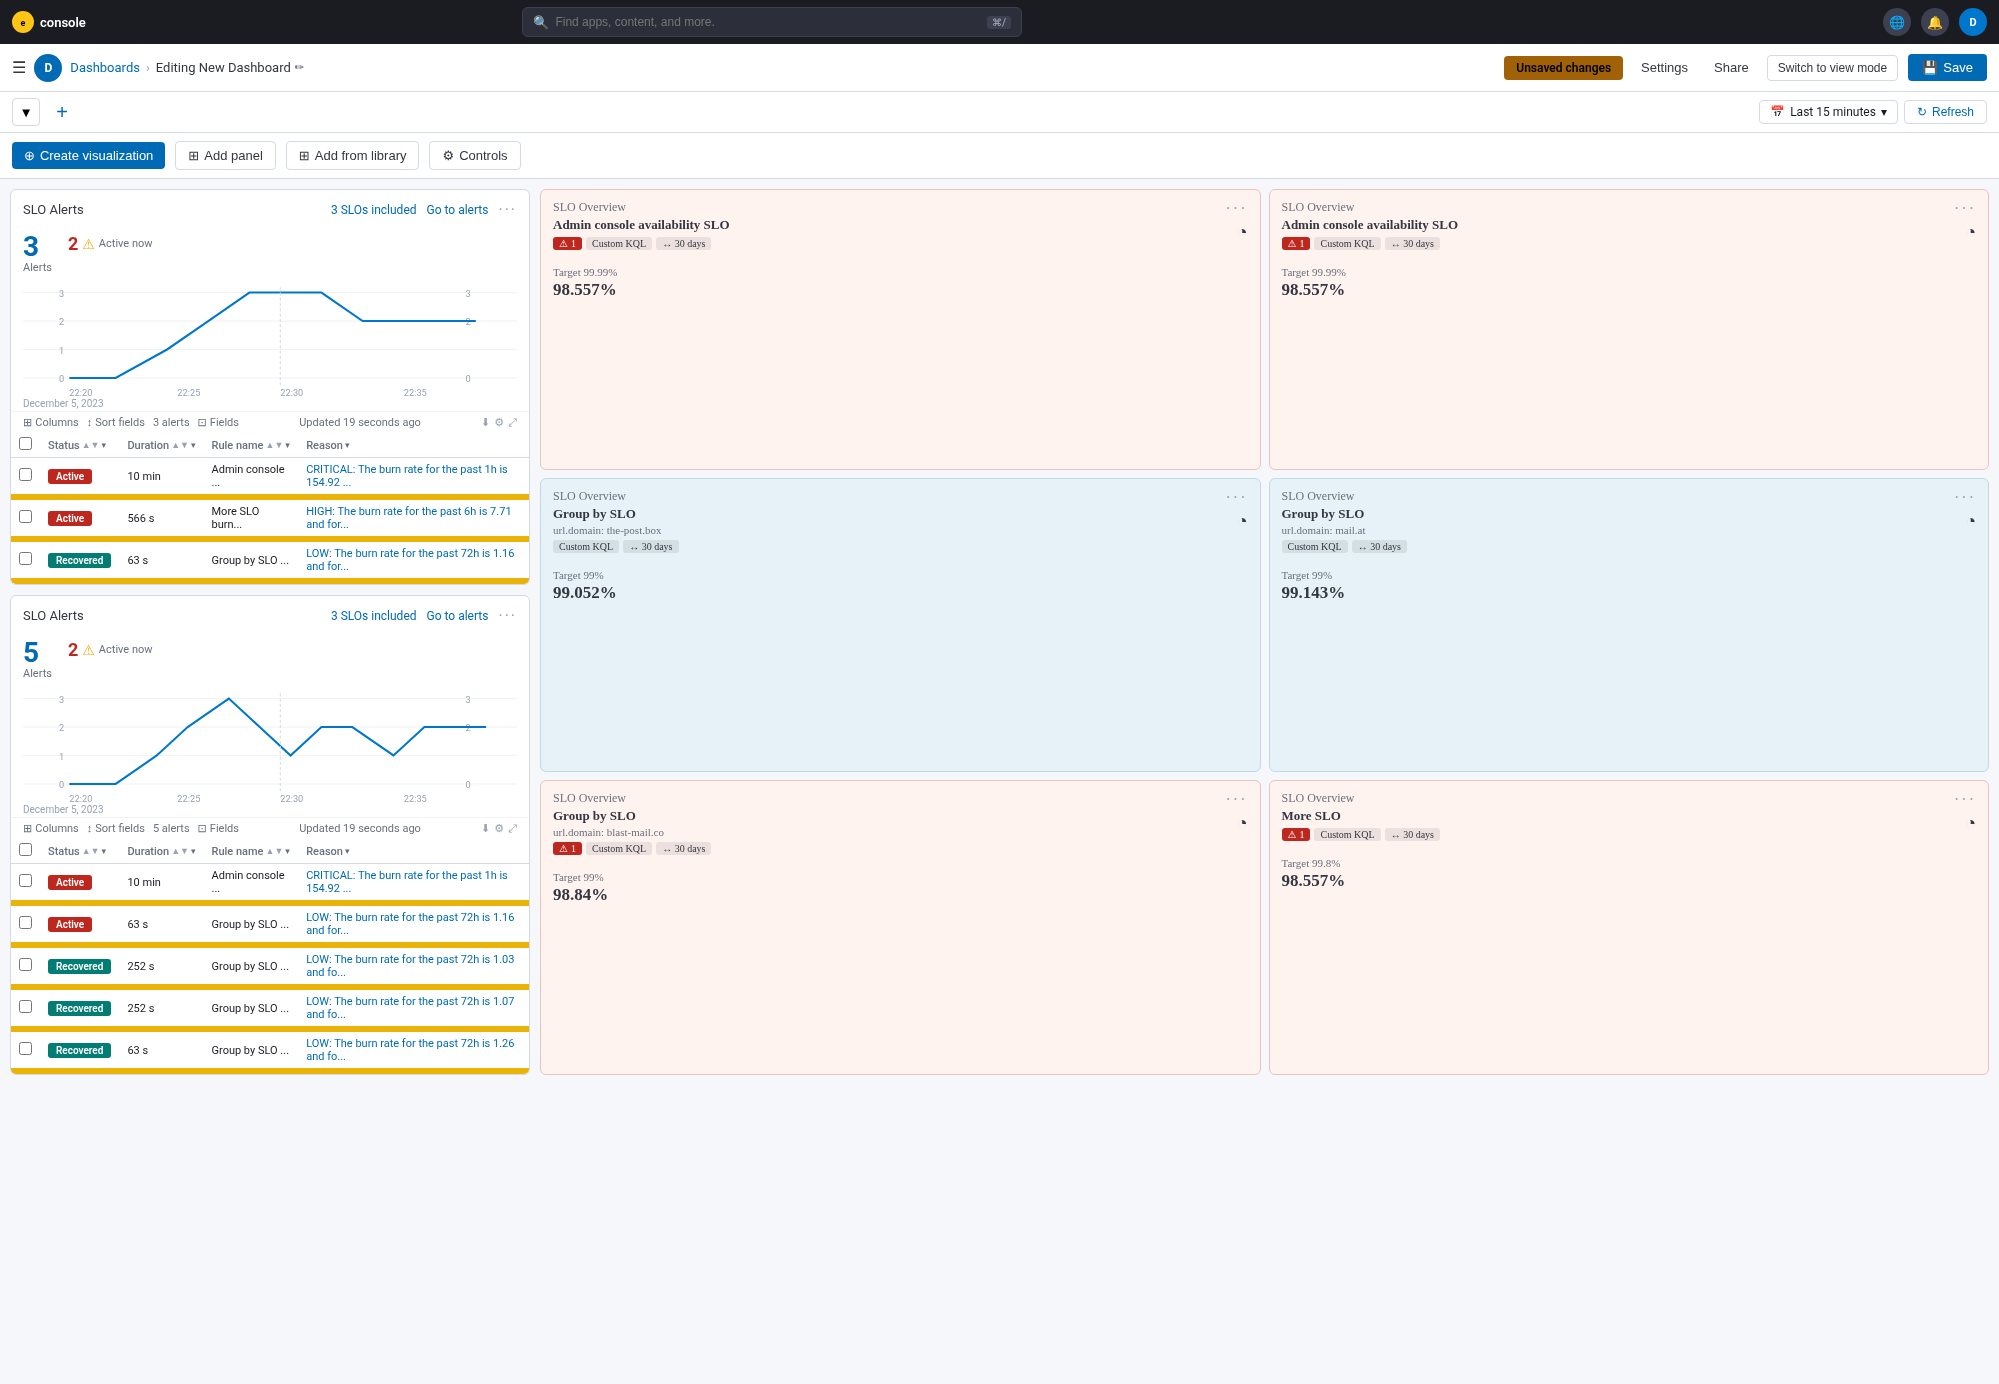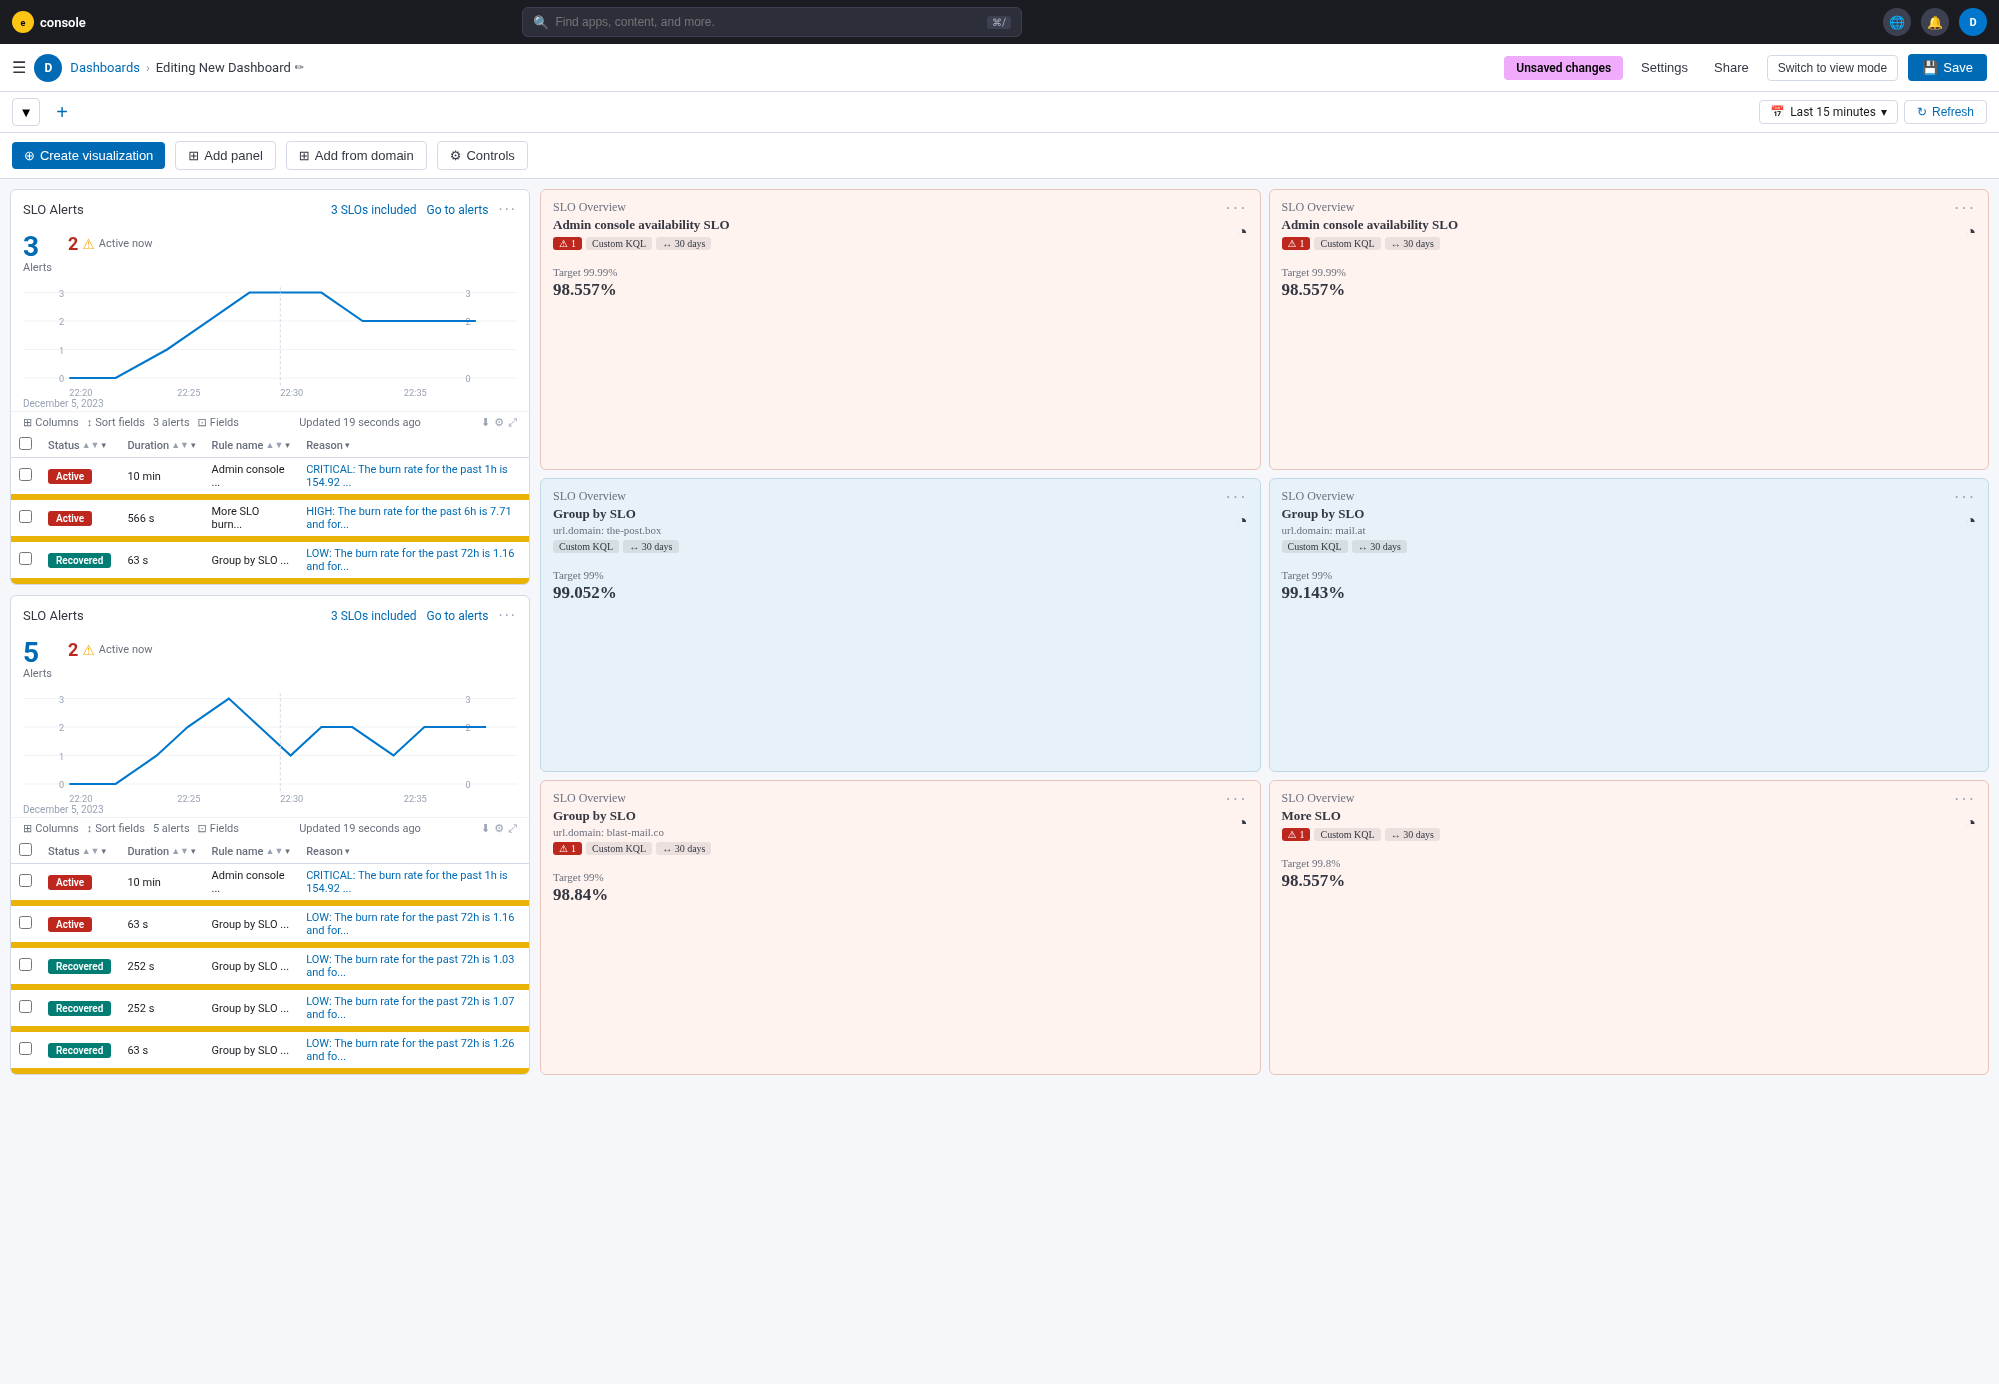--- a/index.html
+++ b/index.html
@@ -20,21 +20,21 @@
     
     .second-nav { background: #fff; border-bottom: 1px solid #d3dae6; display: flex; align-items: center; padding: 0 12px; height: 48px; gap: 8px; }
     .hamburger { font-size: 16px; color: #343741; cursor: pointer; }
     .d-badge { width: 28px; height: 28px; border-radius: 50%; background: #006bb4; color: #fff; display: flex; align-items: center; justify-content: center; font-size: 12px; font-weight: bold; }
     .breadcrumb { display: flex; align-items: center; gap: 6px; font-size: 13px; }
     .breadcrumb-link { color: #006bb4; cursor: pointer; }
     .breadcrumb-sep { color: #98a2b3; }
     .breadcrumb-current { color: #343741; display: flex; align-items: center; gap: 4px; }
     .pencil-icon { font-size: 11px; }
     .nav-actions { margin-left: auto; display: flex; align-items: center; gap: 10px; }
-    .unsaved-badge { background: #f0abfc; color: #000; font-size: 12px; font-weight: 600; padding: 5px 12px; border-radius: 4px; }
+    .unsaved-badge { background: #a16207; color: #000; font-size: 12px; font-weight: 600; padding: 5px 12px; border-radius: 4px; }
     .btn-text { background: transparent; border: none; cursor: pointer; font-size: 13px; color: #343741; padding: 5px 8px; }
     .btn-primary { background: #006bb4; color: #fff; border: none; border-radius: 4px; padding: 6px 14px; font-size: 13px; cursor: pointer; display: flex; align-items: center; gap: 5px; }
     .switch-view { background: transparent; border: 1px solid #d3dae6; border-radius: 4px; padding: 5px 10px; font-size: 12px; color: #343741; cursor: pointer; }
 
     
     .filter-bar { background: #fff; border-bottom: 1px solid #d3dae6; display: flex; align-items: center; padding: 6px 12px; gap: 8px; }
     .filter-icon-btn { background: transparent; border: 1px solid #d3dae6; border-radius: 4px; width: 28px; height: 28px; display: flex; align-items: center; justify-content: center; cursor: pointer; }
     .add-filter-btn { background: transparent; border: none; color: #006bb4; font-size: 20px; cursor: pointer; width: 28px; height: 28px; display: flex; align-items: center; justify-content: center; }
     .filter-input { flex: 1; border: none; outline: none; font-size: 13px; color: #343741; background: transparent; }
     .filter-right { margin-left: auto; display: flex; align-items: center; gap: 6px; }
@@ -181,21 +181,21 @@
   <button class="btn-create-viz">
     <span>⊕</span>
     <span>Create visualization</span>
   </button>
   <button class="btn-outline">
     <span>⊞</span>
     <span>Add panel</span>
   </button>
   <button class="btn-outline">
     <span>⊞</span>
-    <span>Add from domain</span>
+    <span>Add from library</span>
   </button>
   <button class="btn-outline">
     <span>⚙</span>
     <span>Controls</span>
   </button>
 </div>
 
 <div class="main-content">
 
   <div class="left-col">

